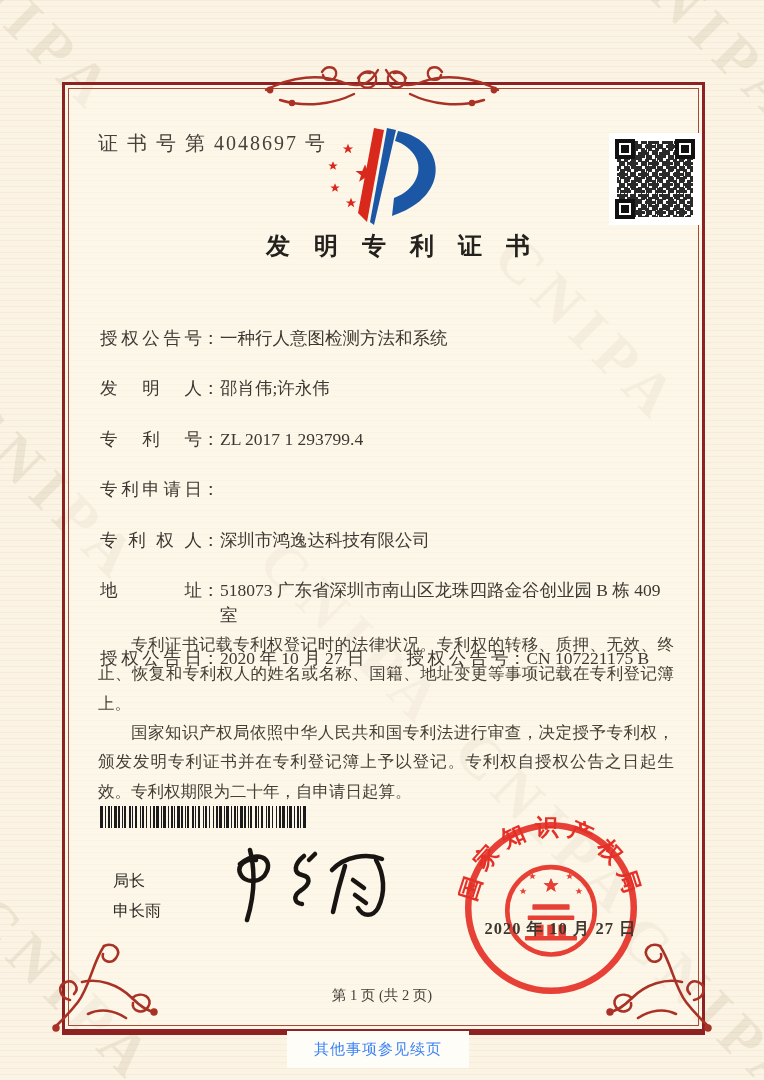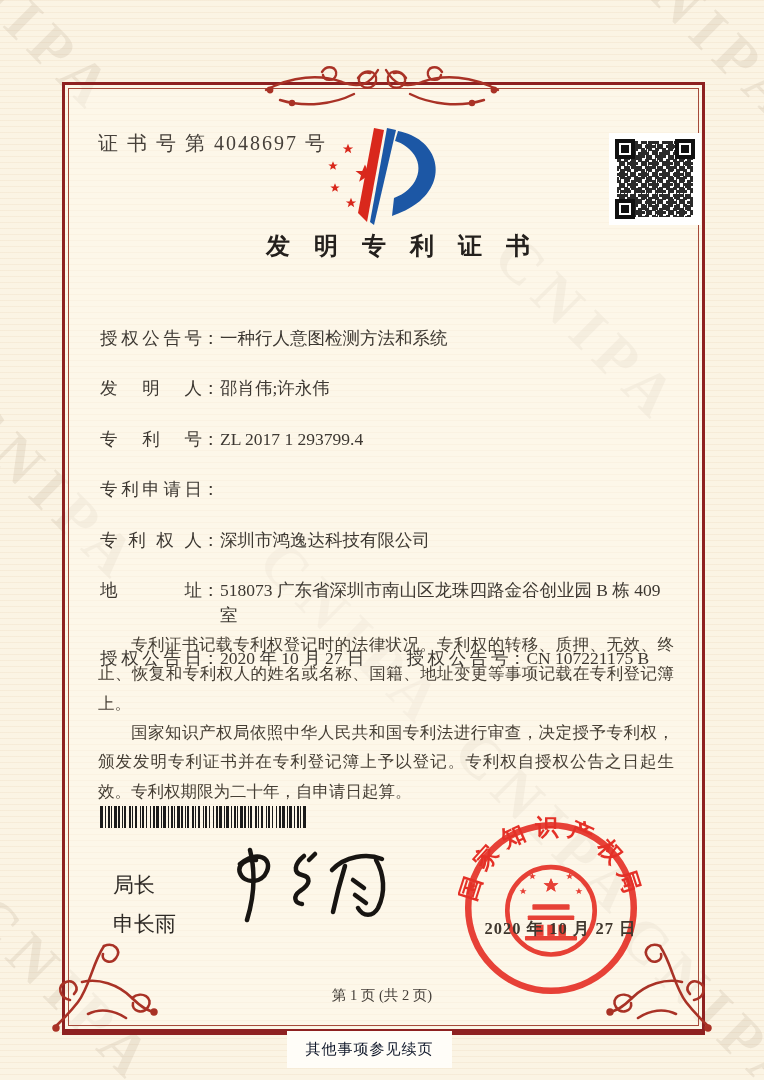--- a/index.html
+++ b/index.html
@@ -64,38 +64,38 @@
   .grant-cell.second{ margin-left:42px; }
   
   .body-text{
     position:absolute; left:98px; top:630px; width:576px; z-index:3;
     font-size:16.5px; line-height:1.78; text-align:justify; color:#453e34;
   }
   .body-text p{ margin:0; text-indent:2em; }
   
   .barcode{ position:absolute; left:100px; top:806px; z-index:3; }
   
-  .signer{ position:absolute; left:113px; top:866px; z-index:3; font-size:21px; line-height:1.85; color:#2e2a26;}
+  .signer{ position:absolute; left:113px; top:866px; z-index:3; font-size:16px; line-height:1.85; color:#2e2a26;}
   .sig{ position:absolute; left:212px; top:840px; z-index:3; }
   
   .seal{ position:absolute; left:458px; top:815px; z-index:4; opacity:.95; }
   .seal-date{
     position:absolute; left:468px; top:918px; width:185px; z-index:5;
     font-size:16.5px; letter-spacing:1px; color:#3f372e; font-weight:600;
     text-align:center;
   }
   
   .page-info{
     position:absolute; left:0; top:986px; width:764px; text-align:center;
     z-index:3; font-size:14.5px; color:#46403a;
   }
   .note-box{
-    position:absolute; left:287px; top:1031px; width:165px; height:37px;
+    position:absolute; left:287px; top:1031px; width:182px; height:37px;
     background:#fffdf8; z-index:3; display:flex; align-items:center; justify-content:center;
-    font-size:15px; color:#0f172a; letter-spacing:1px;
+    font-size:15px; color:#3b82f6; letter-spacing:1px;
   }
   
   .orn{ position:absolute; z-index:6; }
 </style>
 </head>
 <body>
 
 <div class="page">
 
   <div class="wm" style="left:-95px; top:-15px;">CNIPA</div>

